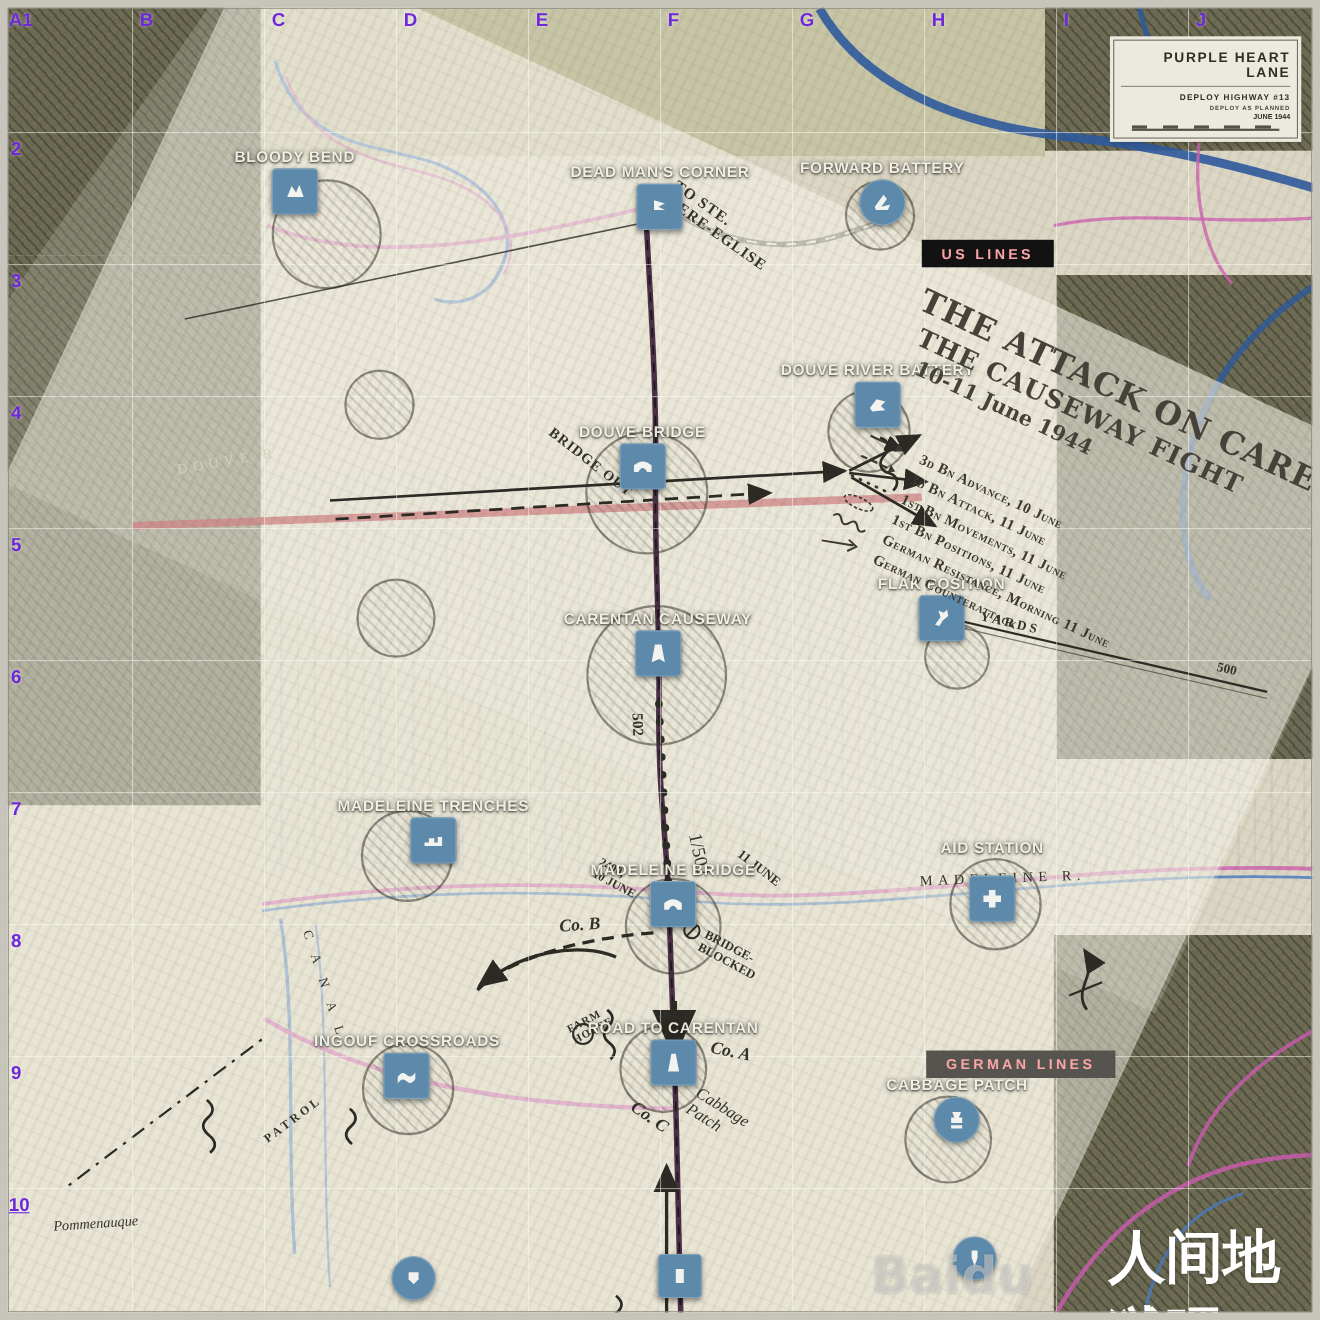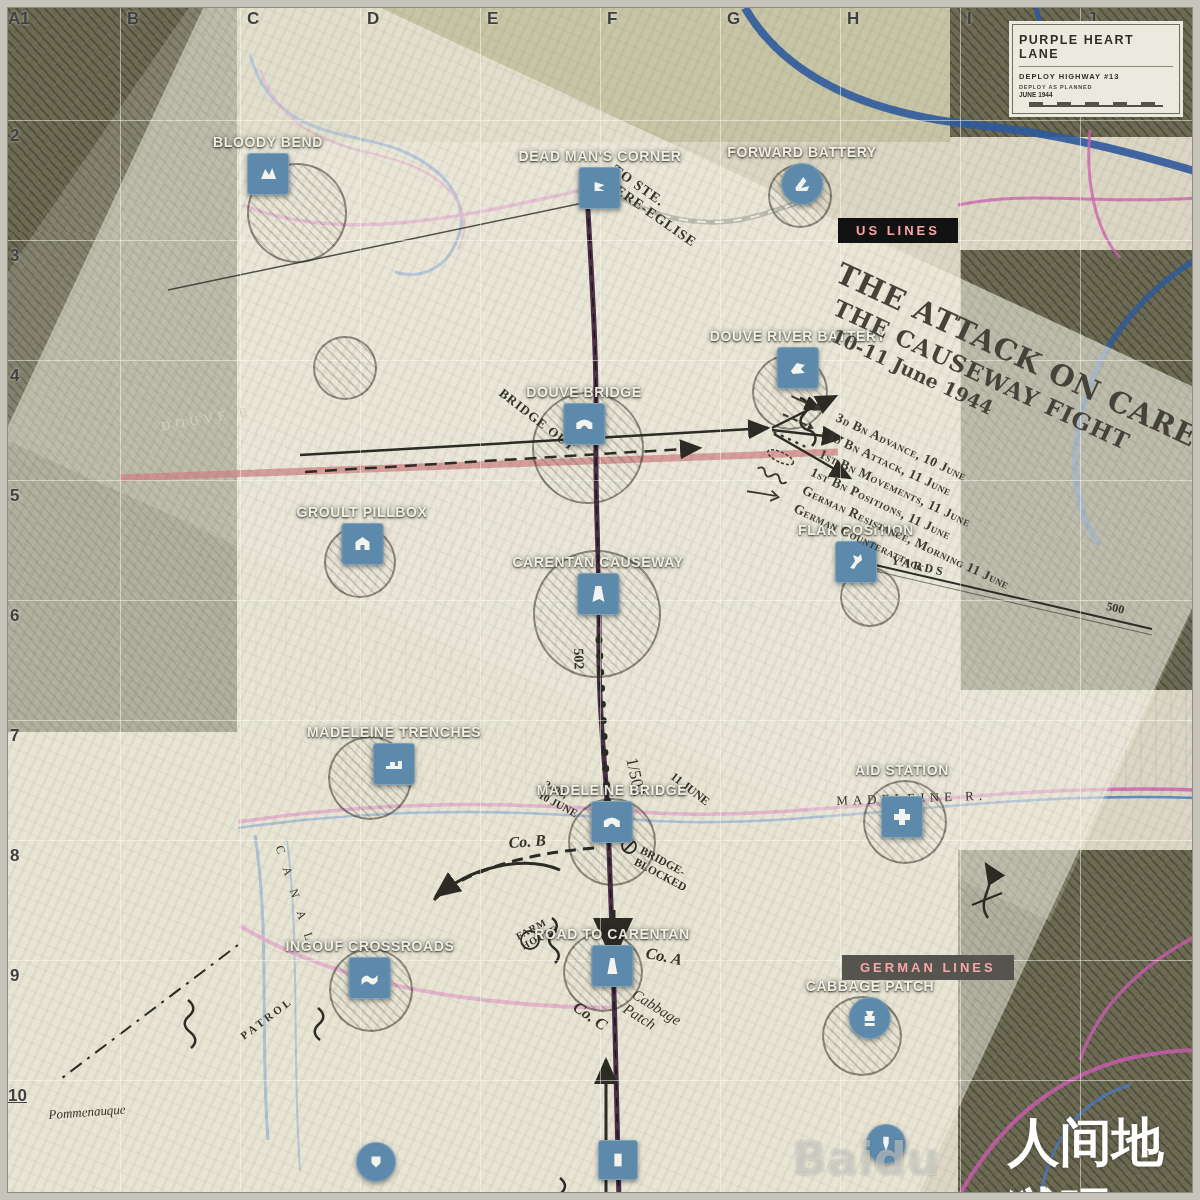--- a/index.html
+++ b/index.html
@@ -13,21 +13,21 @@
   .fields{position:absolute;left:237px;top:0;width:713px;height:142px;background:rgba(165,168,118,.38);}
   .marsh{position:absolute;left:240px;top:428px;width:950px;height:365px;
     background:repeating-linear-gradient(90deg,rgba(88,128,188,.10) 0 2px,rgba(0,0,0,0) 2px 15px);}
   .texture{position:absolute;inset:0;pointer-events:none;
     background:repeating-linear-gradient(115deg,rgba(70,68,52,.055) 0 3px,rgba(0,0,0,0) 3px 9px),
                repeating-linear-gradient(23deg,rgba(70,68,52,.04) 0 2px,rgba(0,0,0,0) 2px 12px);}
   .svg-layer{position:absolute;left:0;top:0;}
   
   .gv{position:absolute;top:0;bottom:0;width:1px;background:rgba(252,252,246,.5);}
   .gh{position:absolute;left:0;right:0;height:1px;background:rgba(252,252,246,.5);}
-  .grid-lab{position:absolute;font:700 17px "Liberation Sans",sans-serif;color:#404040;
+  .grid-lab{position:absolute;font:700 17px "Liberation Sans",sans-serif;color:#6d28d9;
     text-shadow:0 0 3px rgba(255,255,250,.6);}
   
   .sp{position:absolute;transform:translateX(-50%);display:flex;flex-direction:column;
     align-items:center;gap:3px;z-index:8;}
   .sp-label{font:700 14px/1.15 "Liberation Sans",sans-serif;color:#f3f1e6;letter-spacing:.6px;
     white-space:nowrap;text-align:center;opacity:.93;
     text-shadow:0 1px 2px rgba(28,28,22,.95),0 0 5px rgba(28,28,22,.55);}
   .sp-icon{width:42px;height:42px;background:#5d89aa;border-radius:4px;display:flex;
     align-items:center;justify-content:center;
     box-shadow:0 2px 5px rgba(0,0,0,.4),inset 0 0 0 1px rgba(255,255,255,.22);}
@@ -35,23 +35,23 @@
   .hatch-circle{position:absolute;border:2px solid rgba(45,42,34,.5);border-radius:50%;
     transform:translate(-50%,-50%);z-index:6;
     background:repeating-linear-gradient(45deg,rgba(45,42,34,.16) 0 2px,rgba(0,0,0,0) 2px 7px);}
   
   .ann{position:absolute;font-family:"Liberation Serif","DejaVu Serif",serif;color:#35322a;
     white-space:pre-line;transform-origin:left top;z-index:7;line-height:1.1;}
   
   .badge{position:absolute;font:700 13px "Liberation Sans",sans-serif;letter-spacing:3px;
     color:#fca5a5;padding:5px 18px;z-index:12;white-space:nowrap;}
   
-  .map-card{position:absolute;left:1012px;top:24px;width:154px;background:#ecead e0;
+  .map-card{position:absolute;left:1012px;top:36px;width:154px;background:#ecead e0;
     background:#ecead f;background:#eceade;border:1px solid #716d60;box-shadow:0 0 0 3px #eceade,
-    0 2px 6px rgba(0,0,0,.35);padding:8px 6px 6px;text-align:left;z-index:12;color:#2f2d26;}
+    0 2px 6px rgba(0,0,0,.35);padding:8px 6px 6px;text-align:right;z-index:12;color:#2f2d26;}
   .map-card .t{font:700 12.5px "Liberation Sans",sans-serif;letter-spacing:1.5px;
     border-bottom:1px solid #8a8678;padding-bottom:5px;margin-bottom:5px;}
   .map-card .s1{font:700 7.5px "Liberation Sans",sans-serif;letter-spacing:1px;}
   .map-card .s2{font:700 5.5px "Liberation Sans",sans-serif;letter-spacing:.8px;margin-top:3px;color:#4a473e;}
   .map-card .s3{font:700 6.5px "Liberation Sans",sans-serif;margin-top:1px;}
   .map-card .bar{height:3px;margin:4px 10px 0;border-bottom:2px solid #55524a;
     background:repeating-linear-gradient(90deg,#55524a 0 14px,rgba(0,0,0,0) 14px 28px);}
   
   .title-block{position:absolute;left:845px;top:256px;transform:rotate(25deg);
     transform-origin:left top;color:#46423a;z-index:9;}
@@ -268,28 +268,20 @@
       </div>
   </div>
   <div class="sp" style="left:584px;top:384px;">
     <span class="sp-label">DOUVE BRIDGE</span>
     <div class="sp-icon">
         <svg width="22" height="22" viewBox="0 0 22 22">
           <path fill="#f2f2ee" d="M3,16 L3,10 Q11,3 19,10 L19,16 L15,16 Q11,9 7,16 Z"></path>
         </svg>
       </div>
   </div>
-  <div class="sp" style="left:362px;top:504px;">
-    <span class="sp-label">GROULT PILLBOX</span>
-    <div class="sp-icon">
-        <svg width="22" height="22" viewBox="0 0 22 22">
-          <path fill="#f2f2ee" d="M4,17 L4,9 L11,4 L18,9 L18,17 L13,17 L13,12 L9,12 L9,17 Z"></path>
-        </svg>
-      </div>
-  </div>
   <div class="sp" style="left:598px;top:554px;">
     <span class="sp-label">CARENTAN CAUSEWAY</span>
     <div class="sp-icon">
         <svg width="22" height="22" viewBox="0 0 22 22">
           <path fill="#f2f2ee" d="M8,3 L14,3 L17,19 L12,16 L5,19 Z"></path>
         </svg>
       </div>
   </div>
   <div class="sp" style="left:856px;top:522px;">
     <span class="sp-label">FLAK POSITION</span>

